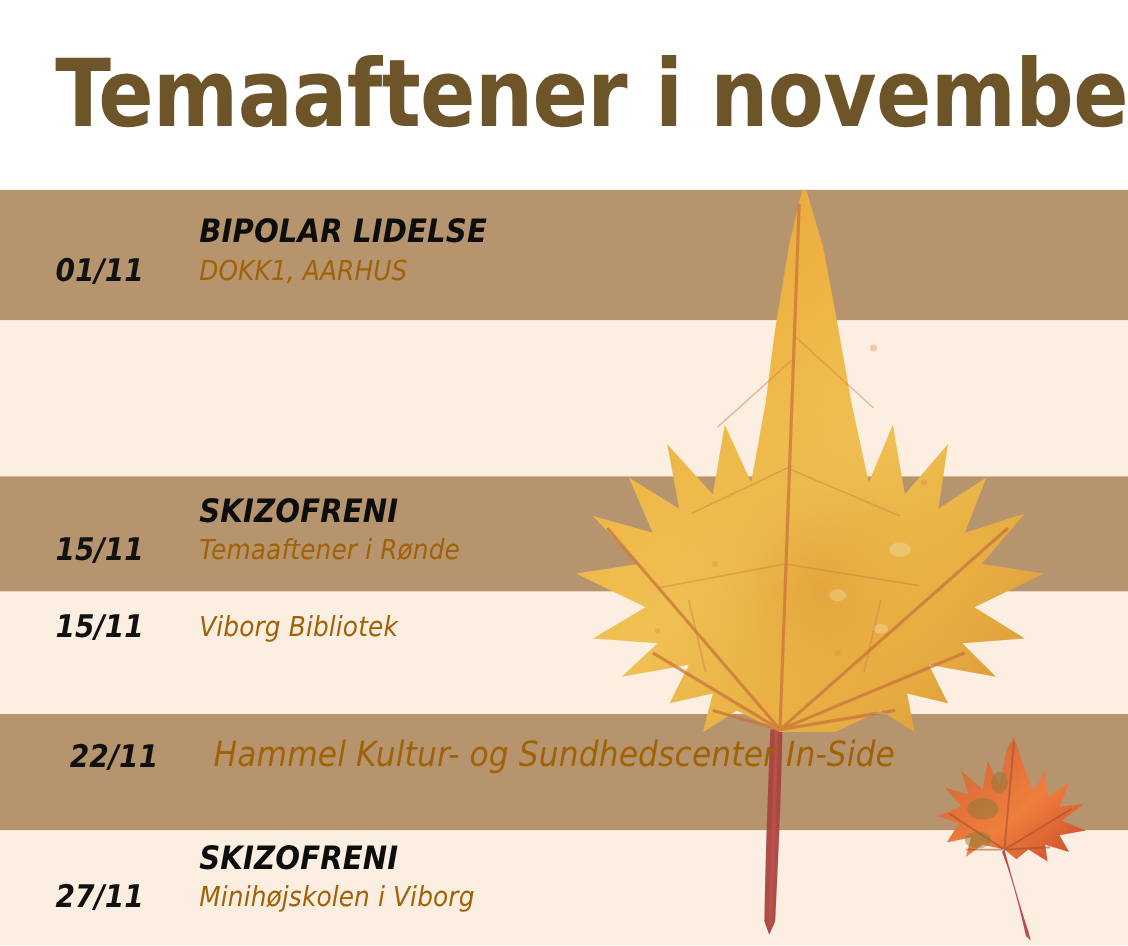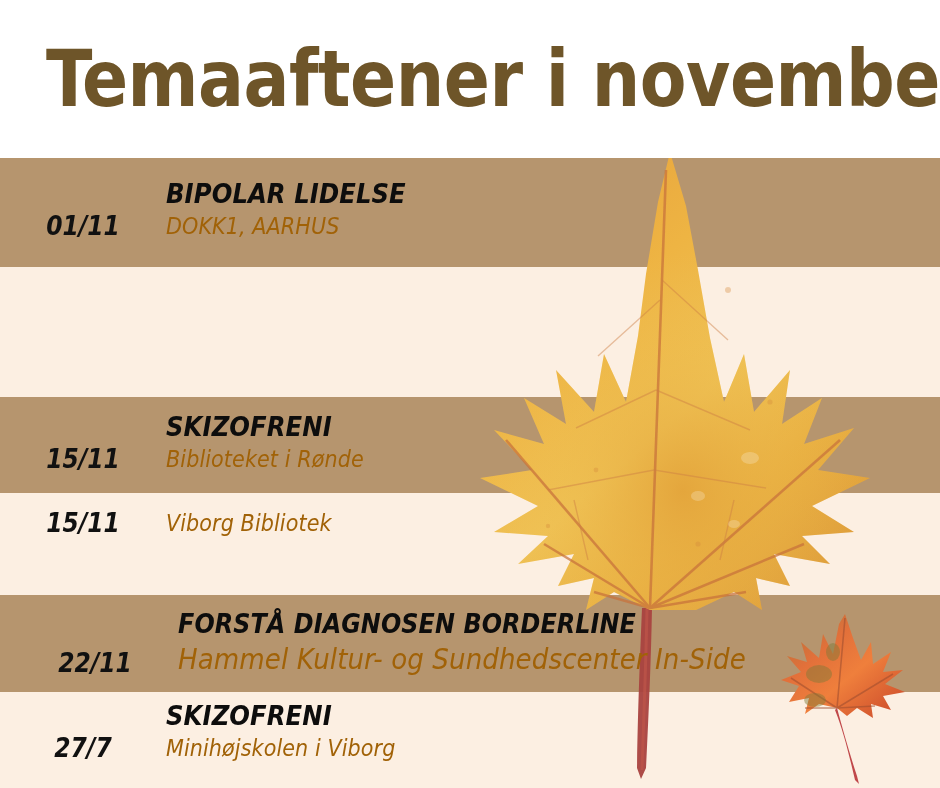--- a/index.html
+++ b/index.html
@@ -268,40 +268,39 @@
       <div class="row-title">BIPOLAR LIDELSE</div>
       <div class="row-venue">DOKK1, AARHUS</div>
     </div>
   </div>
 
 
   <div class="row" id="row-2">
     <div class="row-date">15/11</div>
     <div class="row-body">
       <div class="row-title">SKIZOFRENI</div>
-      <div class="row-venue">Biblioteket i Rønde</div>
+      <div class="row-venue">Temaaftener i Rønde</div>
     </div>
   </div>
 
   <div class="row" id="row-3">
     <div class="row-date">15/11</div>
     <div class="row-body">
       <div class="row-venue">Viborg Bibliotek</div>
     </div>
   </div>
 
   <div class="row" id="row-4">
     <div class="row-date">22/11</div>
     <div class="row-body">
-      <div class="row-title">FORSTÅ DIAGNOSEN BORDERLINE</div>
       <div class="row-venue">Hammel Kultur- og Sundhedscenter In-Side</div>
     </div>
   </div>
 
   <div class="row" id="row-5">
-    <div class="row-date">27/7</div>
+    <div class="row-date">27/11</div>
     <div class="row-body">
       <div class="row-title">SKIZOFRENI</div>
       <div class="row-venue">Minihøjskolen i Viborg</div>
     </div>
   </div>
 
 </div>
 
 </body></html>

